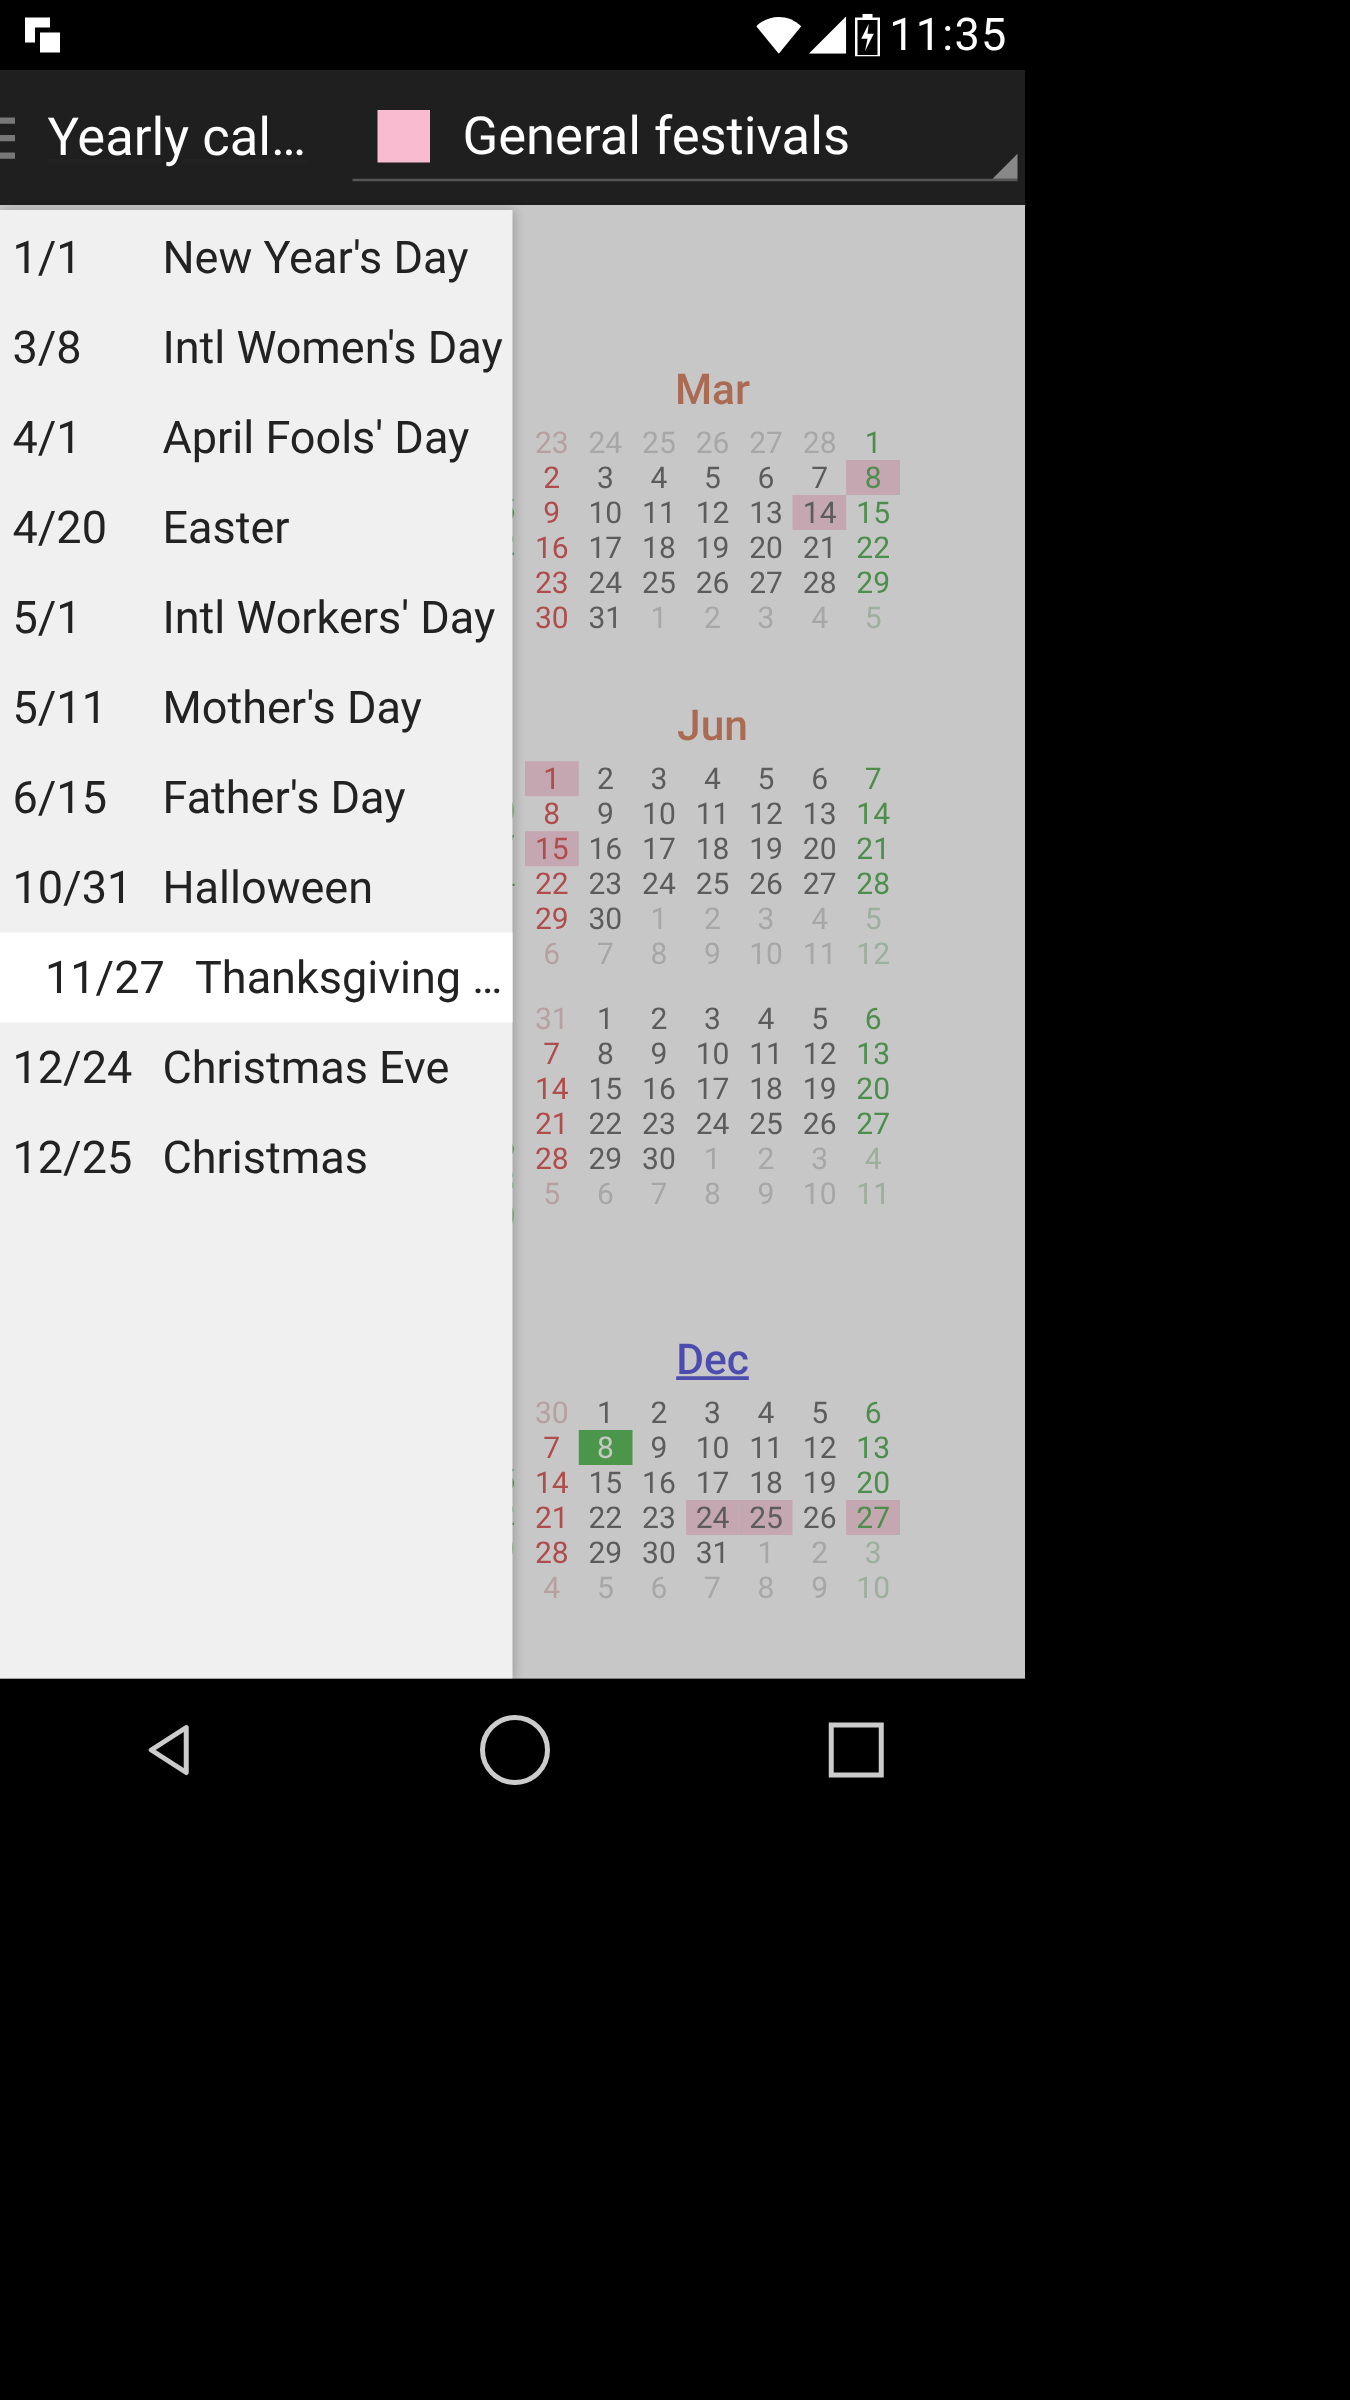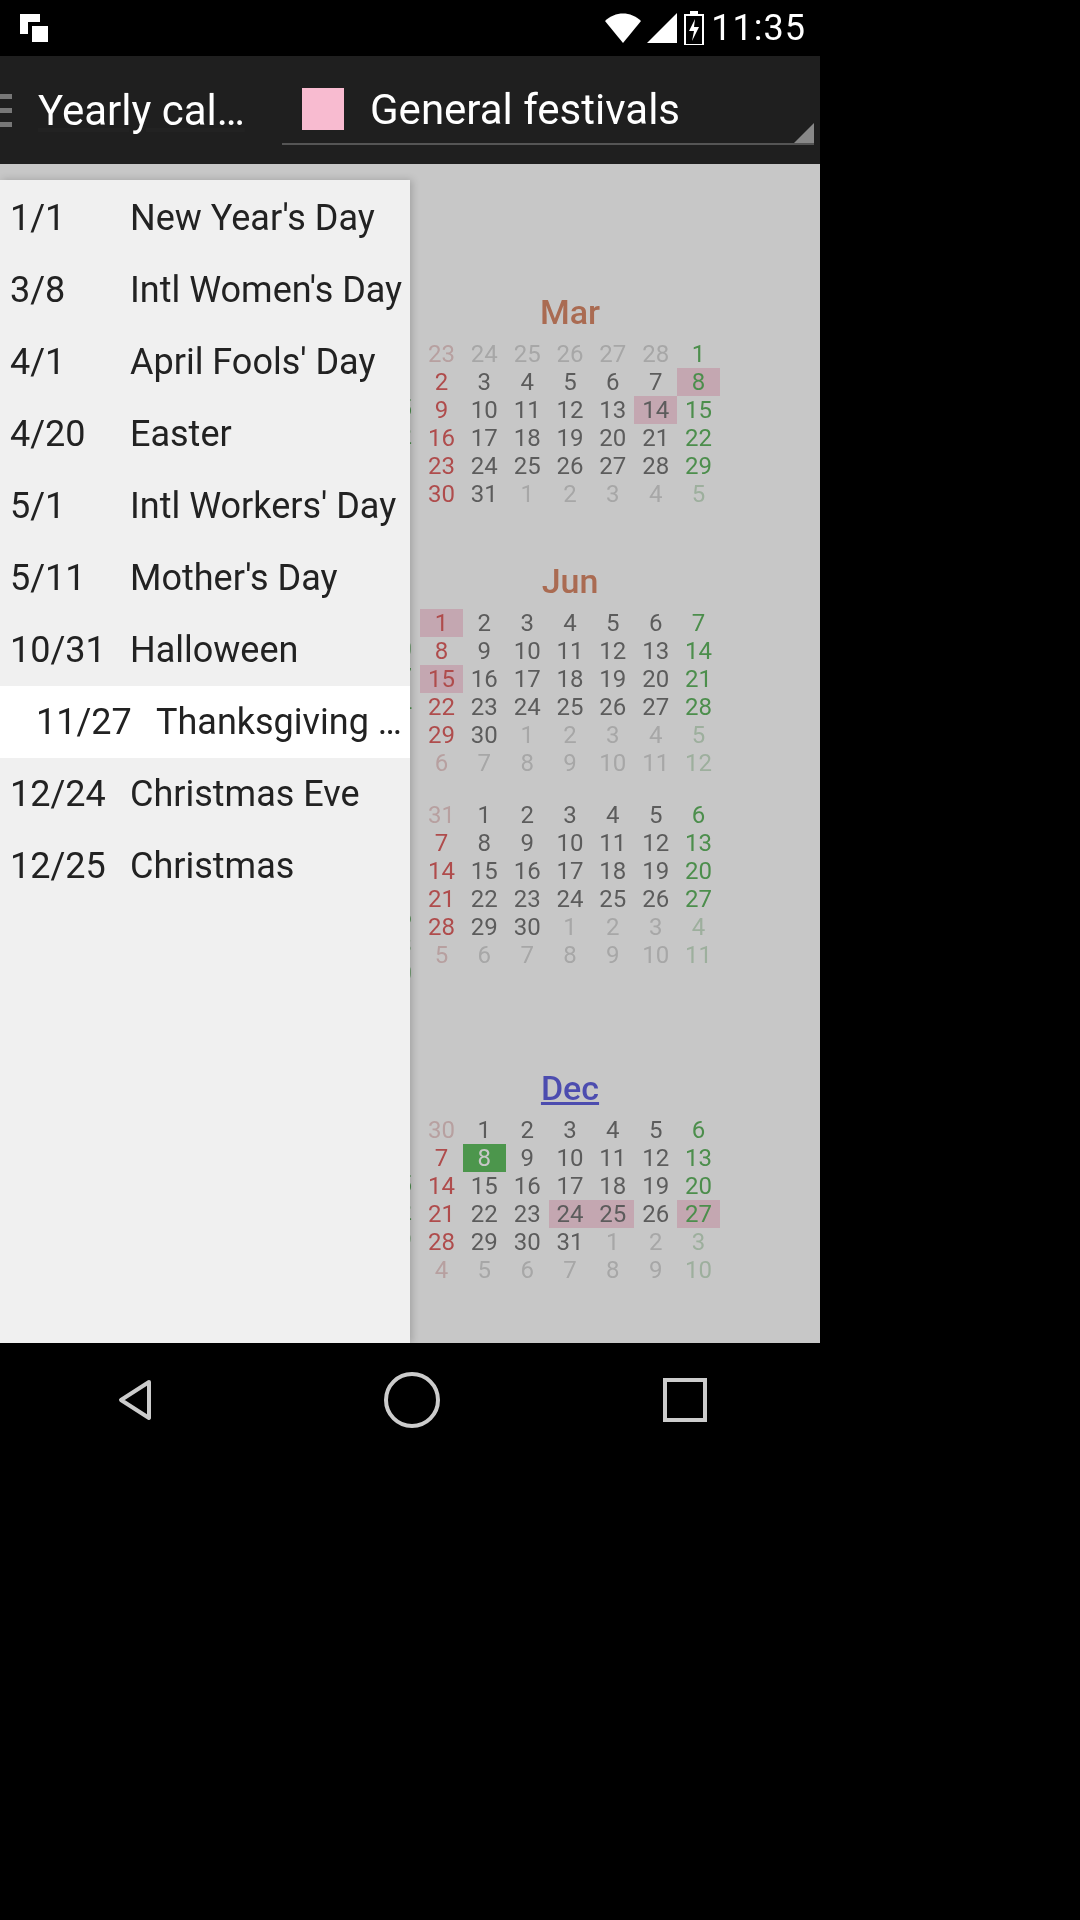--- a/index.html
+++ b/index.html
@@ -24,21 +24,21 @@
 .month-title.current { color: #0000cc; text-decoration: underline; }
 .grid { display: grid; grid-template-columns: repeat(7, 1fr); font-size: 24px; line-height: 28px; row-gap: 0px; }
 .grid span { color: #222; text-align: center; }
 .grid .sun { color: #c00; }
 .grid .sat { color: #008800; }
 .grid .dim { color: #bbb; }
 .grid .dim.sun { color: #ddadad; }
 .grid .dim.sat { color: #a8cca8; }
 .grid .hlp { background: #F8BBD0; }
 .grid .today { background: #009900; color: #fff; }
-.festival-panel { position: absolute; top: 16px; bottom: 0; left: 0; width: 410px; background: #f0f0f0; box-shadow: 2px 0 8px rgba(0,0,0,0.2); }
+.festival-panel { position: absolute; top: 4px; bottom: 0; left: 0; width: 410px; background: #f0f0f0; box-shadow: 2px 0 8px rgba(0,0,0,0.2); }
 .festival-list { padding-top: 2px; }
 .festival-item { display: flex; height: 72px; align-items: center; font-size: 36px; color: #222; padding-left: 10px; }
 .festival-item.sel { background: #fff; padding-left: 36px; }
 .festival-date { width: 120px; }
 .festival-name { flex: 1; white-space: nowrap; overflow: hidden; text-overflow: ellipsis; padding-right: 6px; }
 .nav-bar { position: absolute; bottom: 0; left: 0; right: 0; height: 113px; background: #000; display: flex; justify-content: space-around; align-items: center; }
 .nav-bar svg { display: block; }
 </style>
 </head>
 <body>
@@ -484,20 +484,24 @@
         </div>
         <div class="festival-item">
           <div class="festival-date">5/1</div>
           <div class="festival-name">Intl Workers' Day</div>
         </div>
         <div class="festival-item">
           <div class="festival-date">5/11</div>
           <div class="festival-name">Mother's Day</div>
         </div>
         <div class="festival-item">
+          <div class="festival-date">6/15</div>
+          <div class="festival-name">Father's Day</div>
+        </div>
+        <div class="festival-item">
           <div class="festival-date">10/31</div>
           <div class="festival-name">Halloween</div>
         </div>
         <div class="festival-item sel">
           <div class="festival-date">11/27</div>
           <div class="festival-name">Thanksgiving Day</div>
         </div>
         <div class="festival-item">
           <div class="festival-date">12/24</div>
           <div class="festival-name">Christmas Eve</div>

